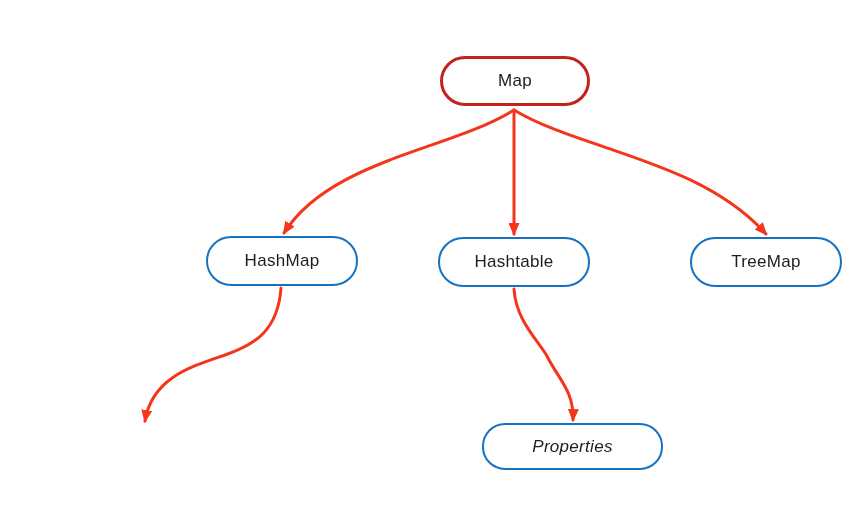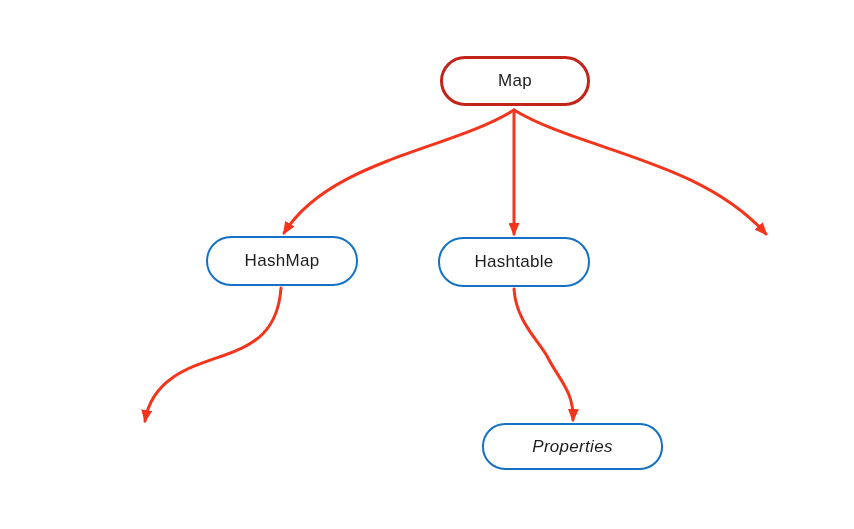--- a/index.html
+++ b/index.html
@@ -86,19 +86,22 @@
   </div>
 
   <div class="node blue-outline node-hashmap">
     <span>HashMap</span>
   </div>
 
   <div class="node blue-outline node-hashtable">
     <span>Hashtable</span>
   </div>
 
+  <div class="node blue-outline node-treemap">
+    <span>TreeMap</span>
+  </div>
 
 
   <div class="node blue-outline node-properties">
     <span>Properties</span>
   </div>
 
 </div>
 
 </body></html>

